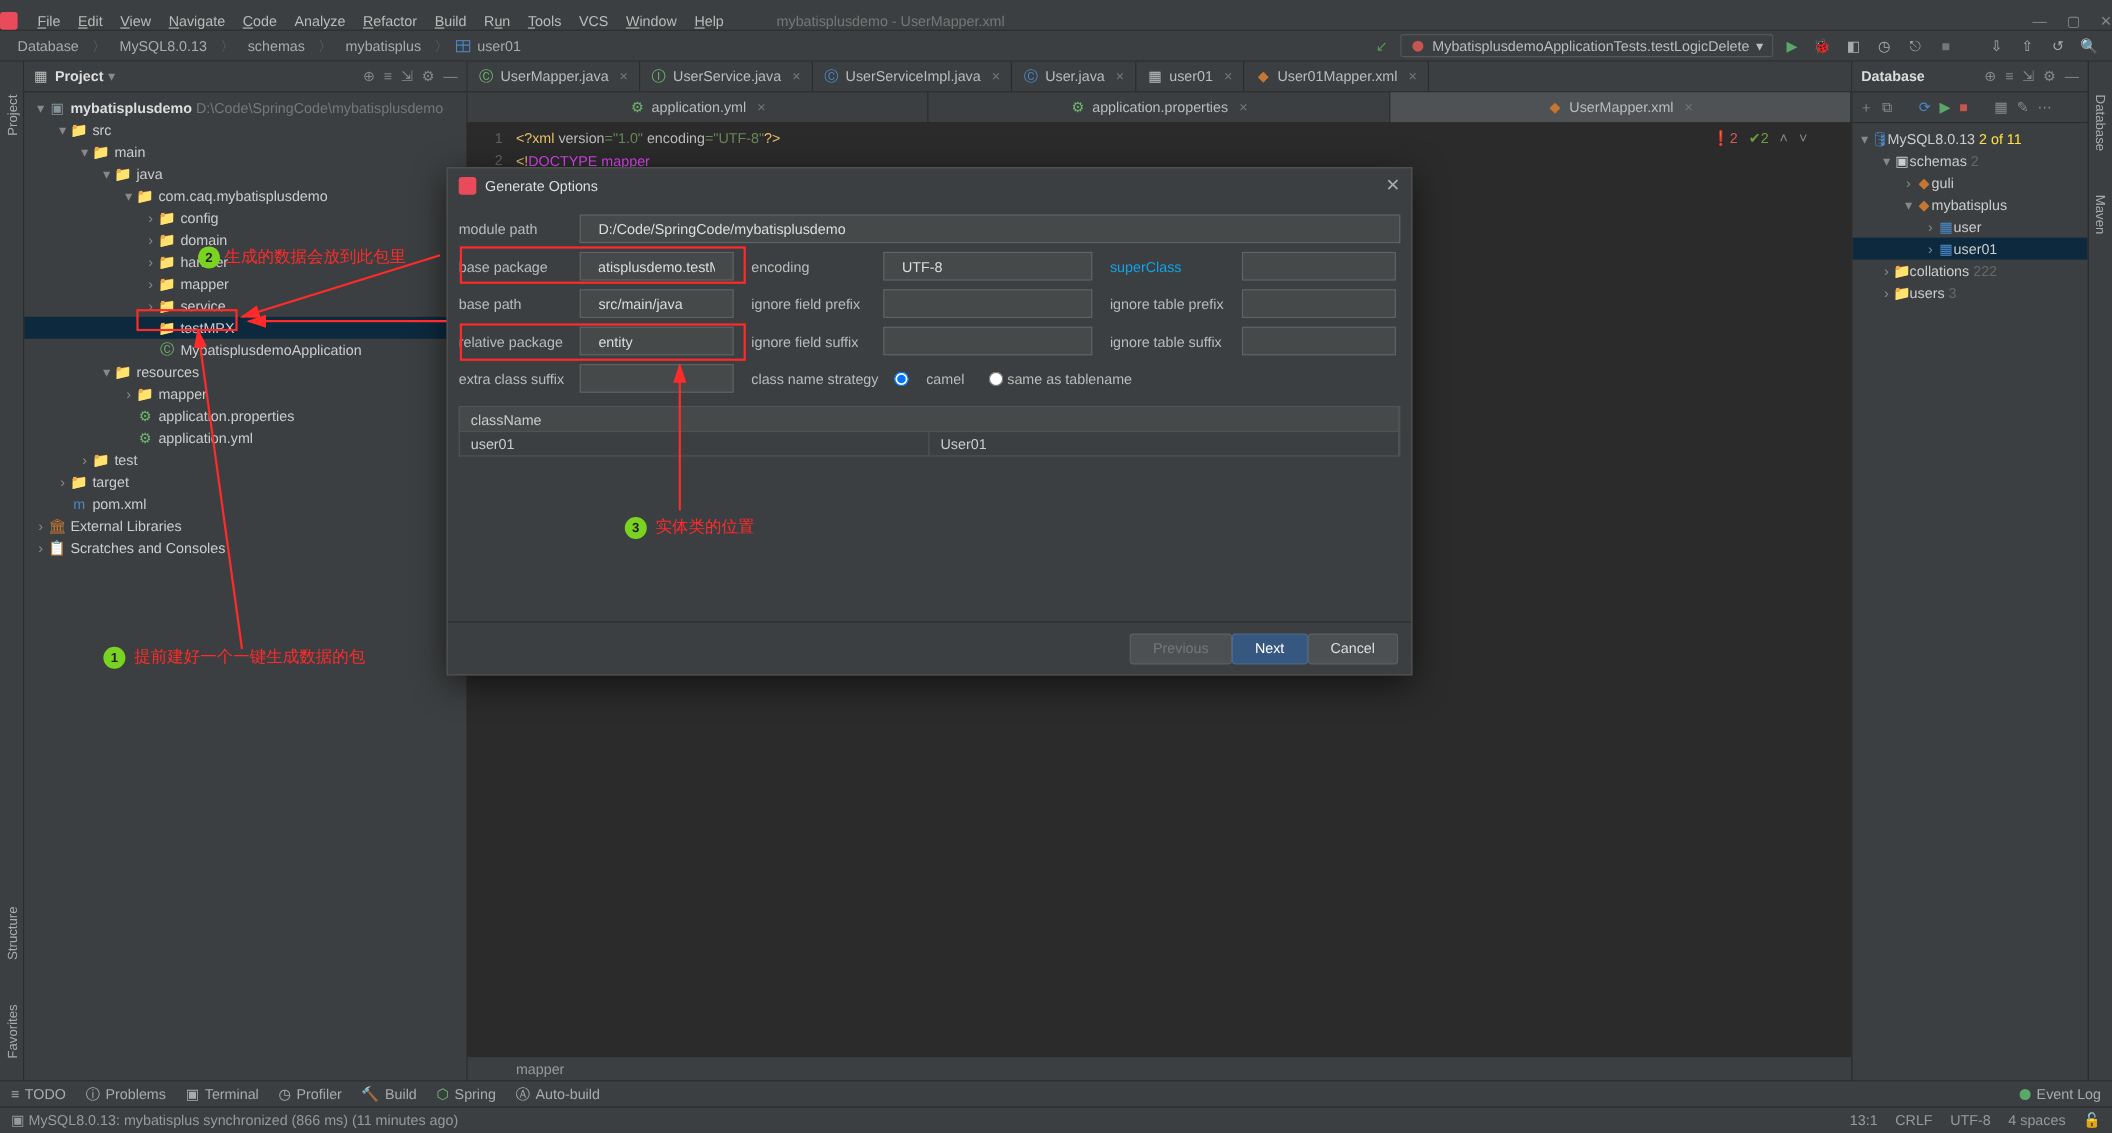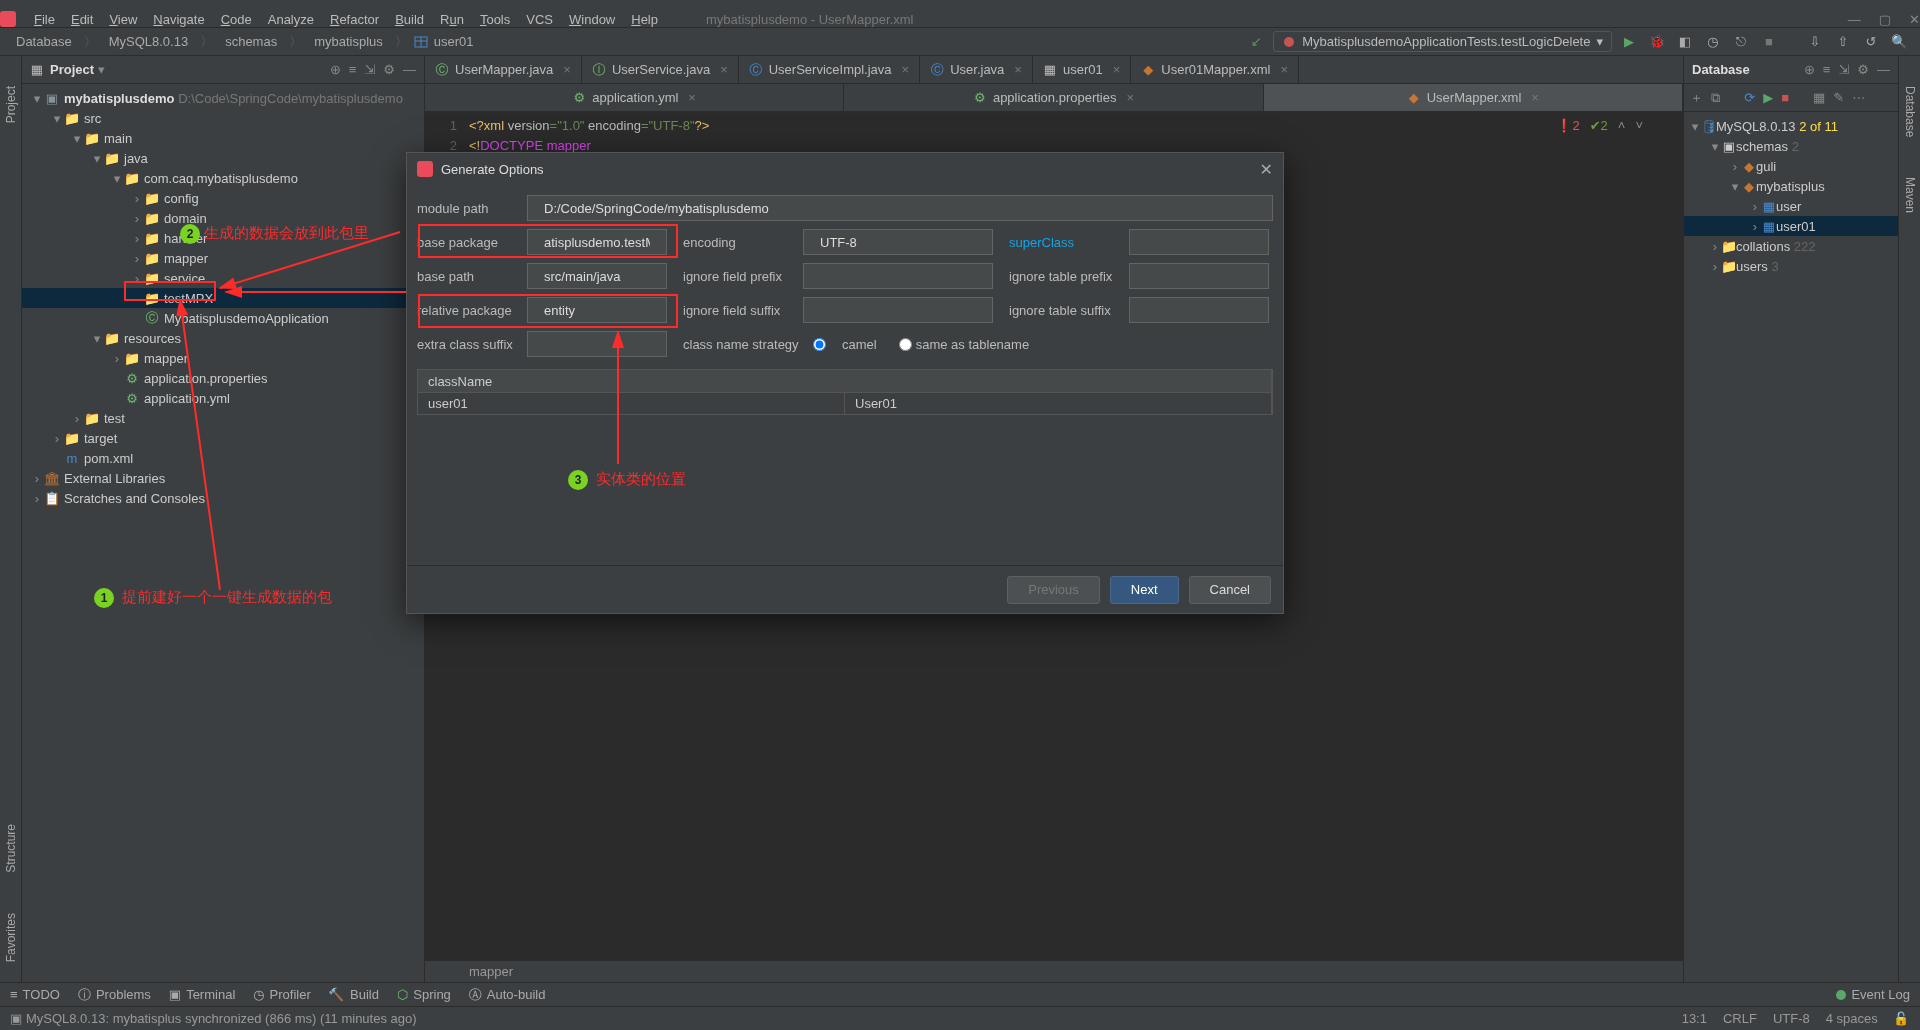--- a/index.html
+++ b/index.html
@@ -61,21 +61,21 @@
 .dlgtitle .x{margin-left:auto;color:#aaa;font-size:16px}
 .dlgbody{flex:1;padding:6px 10px 0 10px}
 .frow{display:flex;align-items:center;height:34px;gap:10px}
 .flabel{width:100px;color:#bbb}
 .finput{background:#45494a;border:1px solid #646464;height:26px;padding:0 16px;color:#ddd}
 .frow .seg{display:flex;align-items:center;gap:10px}
 .tablehdr{display:flex;background:#45494a;border:1px solid #555;height:24px;margin-top:8px}
 .tablehdr div{flex:1;padding:0 10px;display:flex;align-items:center;color:#ccc;border-right:1px solid #555}
 .tablerow{display:flex;height:22px;border:1px solid #555;border-top:none;background:#3c3f41}
 .tablerow div{flex:1;padding:0 10px;display:flex;align-items:center;color:#ccc;border-right:1px solid #555}
-.dlgfoot{height:48px;display:flex;align-items:center;justify-content:flex-end;gap:10px;padding:0 12px;border-top:1px solid #2b2b2b}
+.dlgfoot{height:48px;display:flex;align-items:center;justify-content:flex-end;padding:0 12px;border-top:1px solid #2b2b2b}
 .btn{height:28px;padding:0 20px;background:#4c5052;border:1px solid #5e6060;color:#ddd;border-radius:3px}
 .btn.primary{background:#365880;border-color:#4a688c;color:#fff}
 .btn.disabled{color:#777}
 
 .redbox{position:absolute;border:2px solid #ff2b2b;pointer-events:none}
 .ann-arrow{position:absolute;pointer-events:none}
 .ann-text{position:absolute;color:#ff2b2b;font-size:15px;pointer-events:none}
 .bubble{width:20px;height:20px;border-radius:50%;background:#7bd321;color:#222;display:inline-flex;align-items:center;justify-content:center;font-size:12px;font-weight:bold;position:absolute}
 .editor-badges{position:absolute;right:40px;top:6px;display:flex;align-items:center;gap:10px;color:#888}
 .badge-err{color:#d15b5b}

